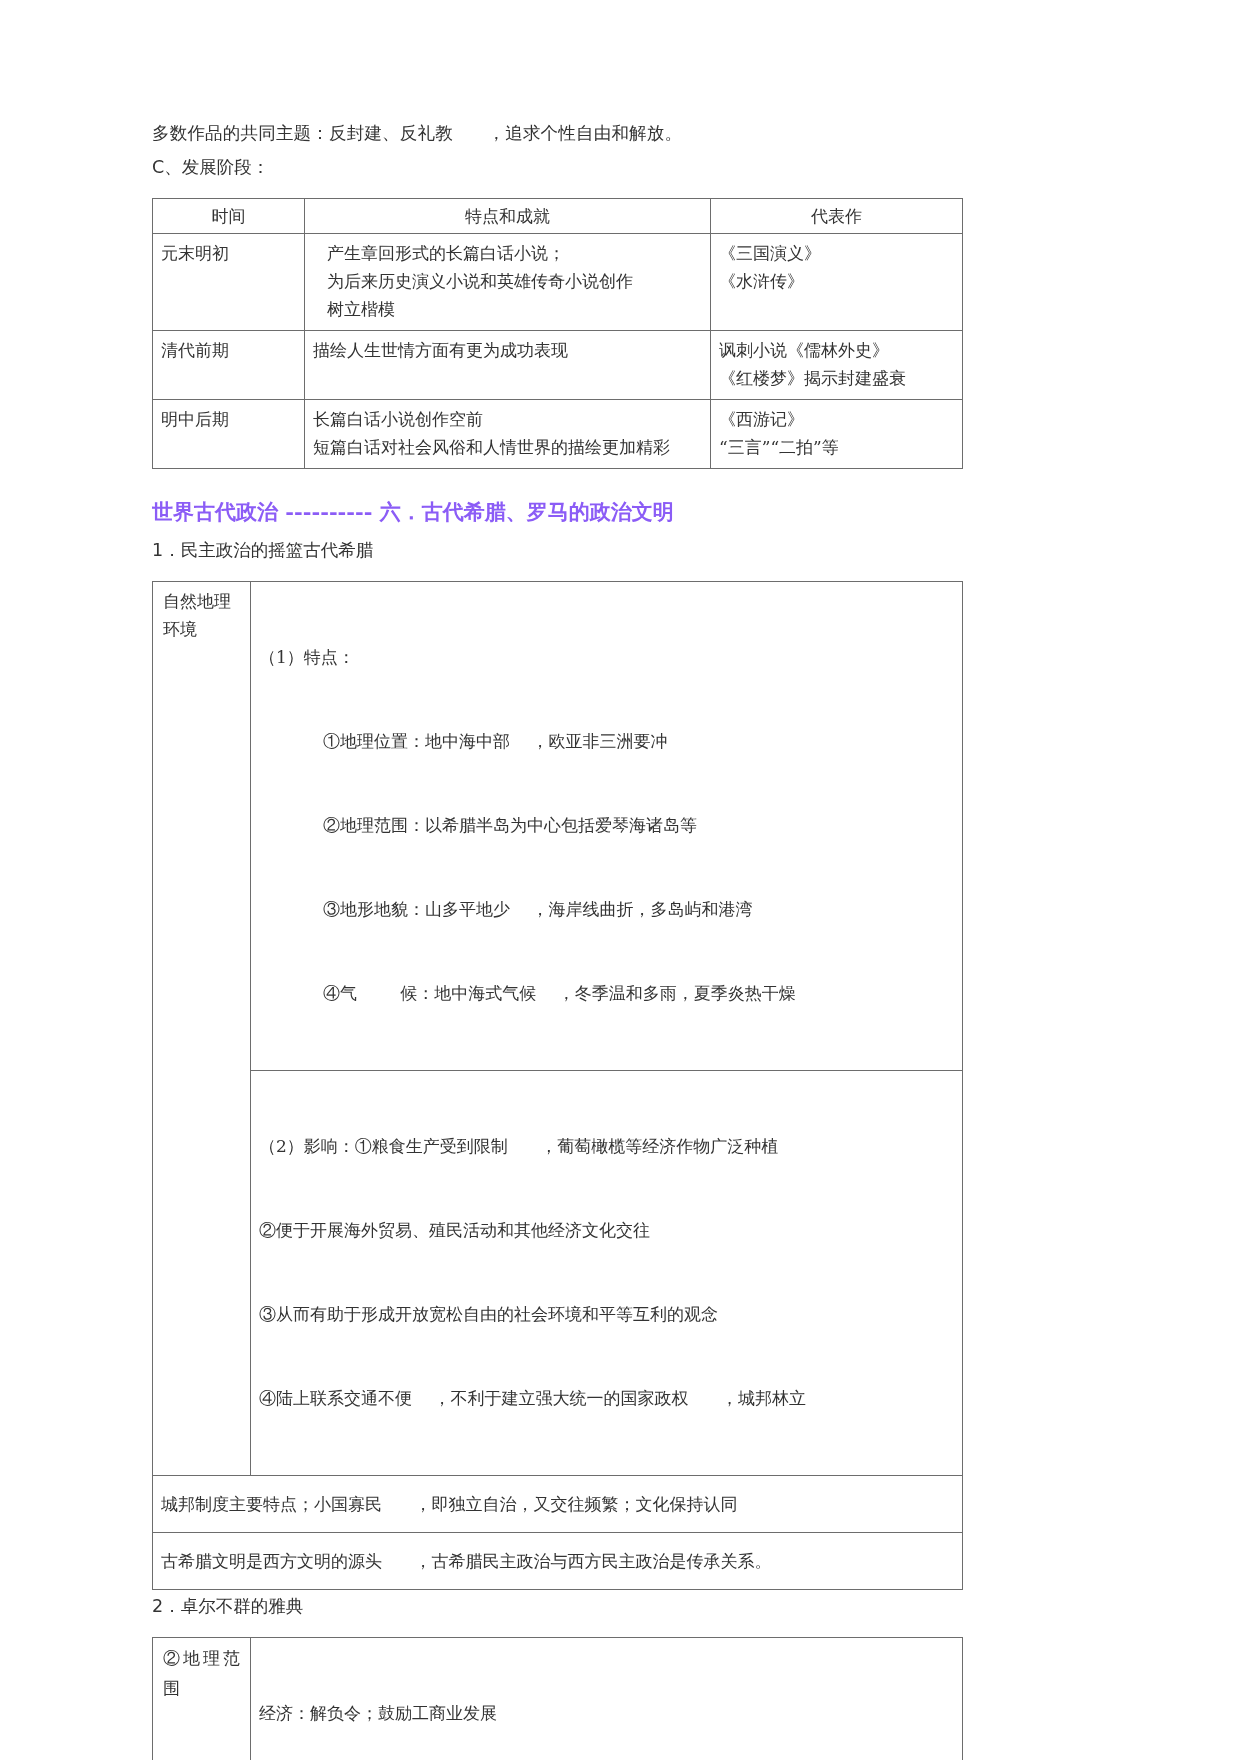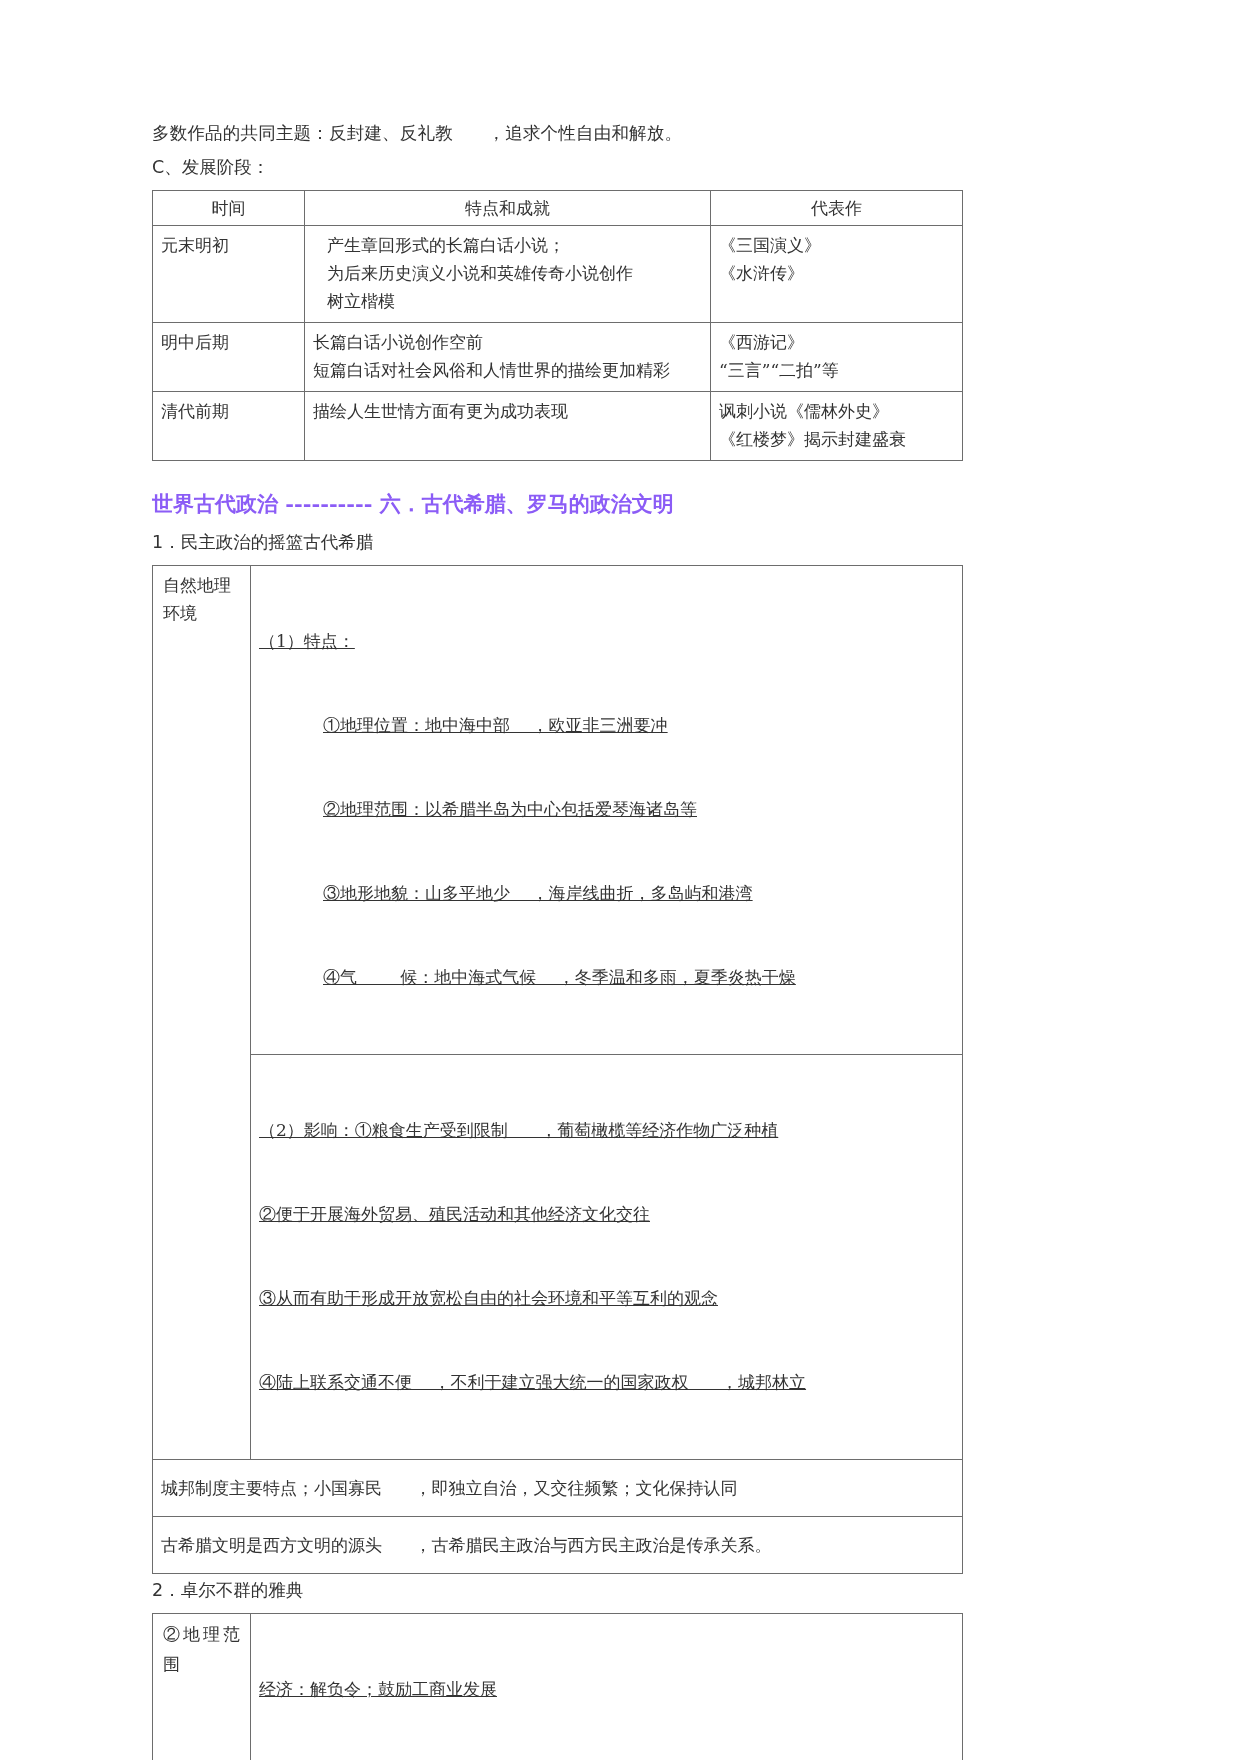--- a/index.html
+++ b/index.html
@@ -66,21 +66,21 @@
   }
   .numbered .num {
     font-family: "DejaVu Sans", "Liberation Sans", sans-serif;
   }
 
   
   table.doc {
     border-collapse: collapse;
     width: 810px;
     table-layout: fixed;
-    margin: 8px 0 0 0;
+    margin: 16px 0 0 0;
   }
   table.doc td, table.doc th {
     border: 1.15px solid #6d6d6d;
     padding: 5px 8px 7px 8px;
     font-size: 17px;
     line-height: 28px;
     color: #333;
     vertical-align: top;
     font-weight: normal;
     white-space: pre-wrap;
@@ -98,21 +98,21 @@
   .spread {
     display: block;
     text-align: justify;
     text-align-last: justify;
     line-height: 30px;
   }
 
   .indent1 { display:block; padding-left: 0; }
   .indent2 { display:block; padding-left: 64px; }
 
-  .line { display: block; text-decoration: underline; }
+  .line { display: block; }
 </style>
 </head>
 <body>
 
 <div class="page">
   <div class="content">
 
     <p class="para">多数作品的共同主题：反封建、反礼教      ，追求个性自由和解放。</p>
 
     <p class="sub-label"><span>C</span><span class="cn">、发展阶段：</span></p>
@@ -133,31 +133,31 @@
       <tbody>
         <tr>
           <td class="vmid">元末明初</td>
           <td style="padding-left:22px">产生章回形式的长篇白话小说；
 为后来历史演义小说和英雄传奇小说创作
 树立楷模</td>
           <td>《三国演义》
 《水浒传》</td>
         </tr>
         <tr>
+          <td>清代前期</td>
+          <td>描绘人生世情方面有更为成功表现</td>
+          <td>讽刺小说《儒林外史》
+《红楼梦》揭示封建盛衰</td>
+        </tr>
+        <tr>
           <td>明中后期</td>
           <td>长篇白话小说创作空前
 短篇白话对社会风俗和人情世界的描绘更加精彩</td>
           <td>《西游记》
 “三言”“二拍”等</td>
-        </tr>
-        <tr>
-          <td>清代前期</td>
-          <td>描绘人生世情方面有更为成功表现</td>
-          <td>讽刺小说《儒林外史》
-《红楼梦》揭示封建盛衰</td>
         </tr>
       </tbody>
     </table>
 
     <p class="section-title">世界古代政治 ---------- 六．古代希腊、罗马的政治文明</p>
 
     <p class="numbered"><span class="num">1</span><span>．民主政治的摇篮古代希腊</span></p>
 
     <table class="doc">
       <colgroup>

